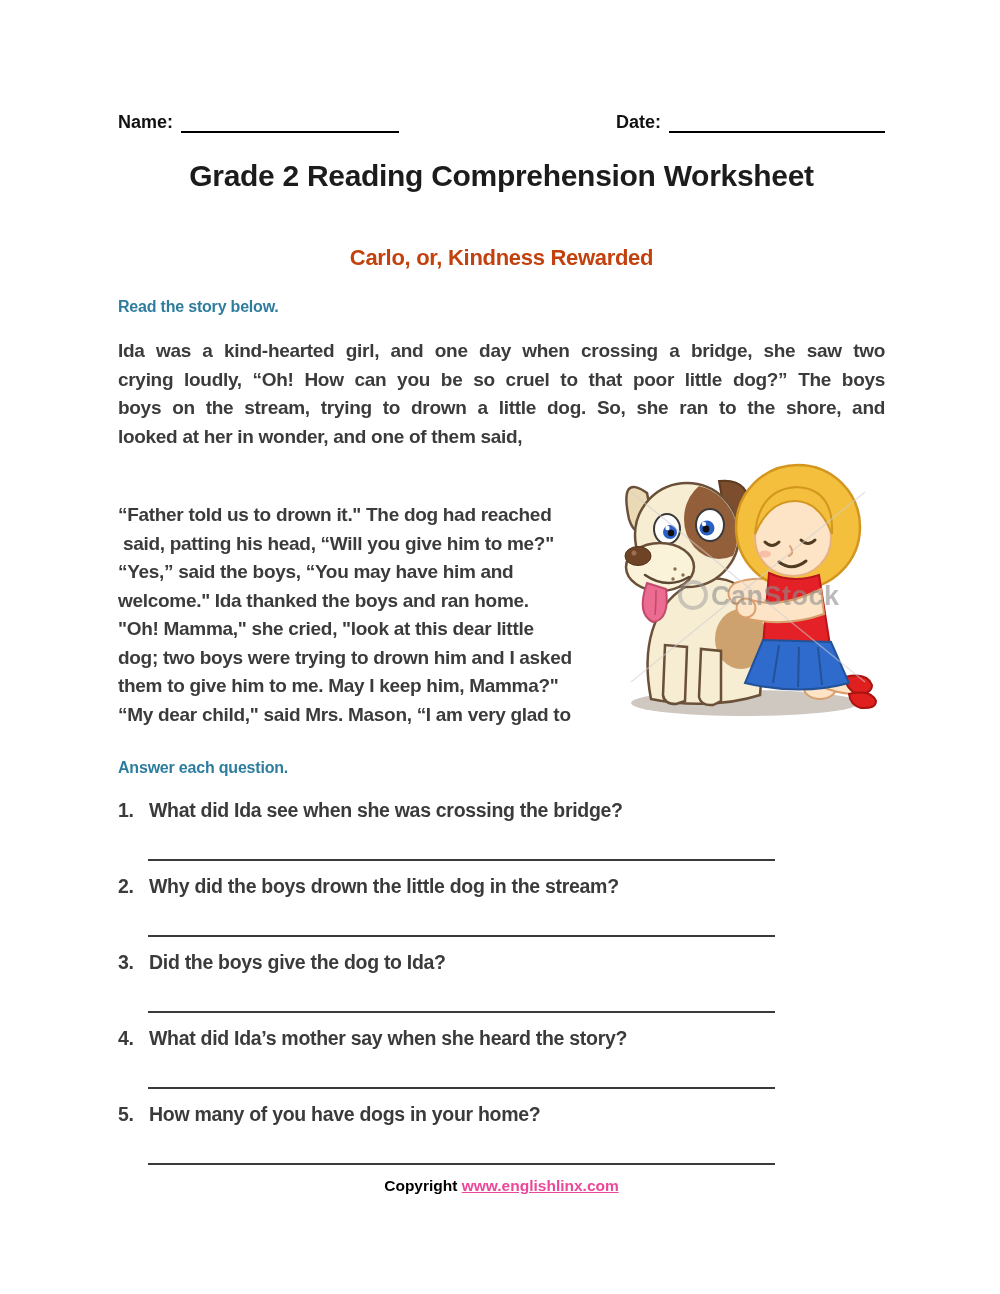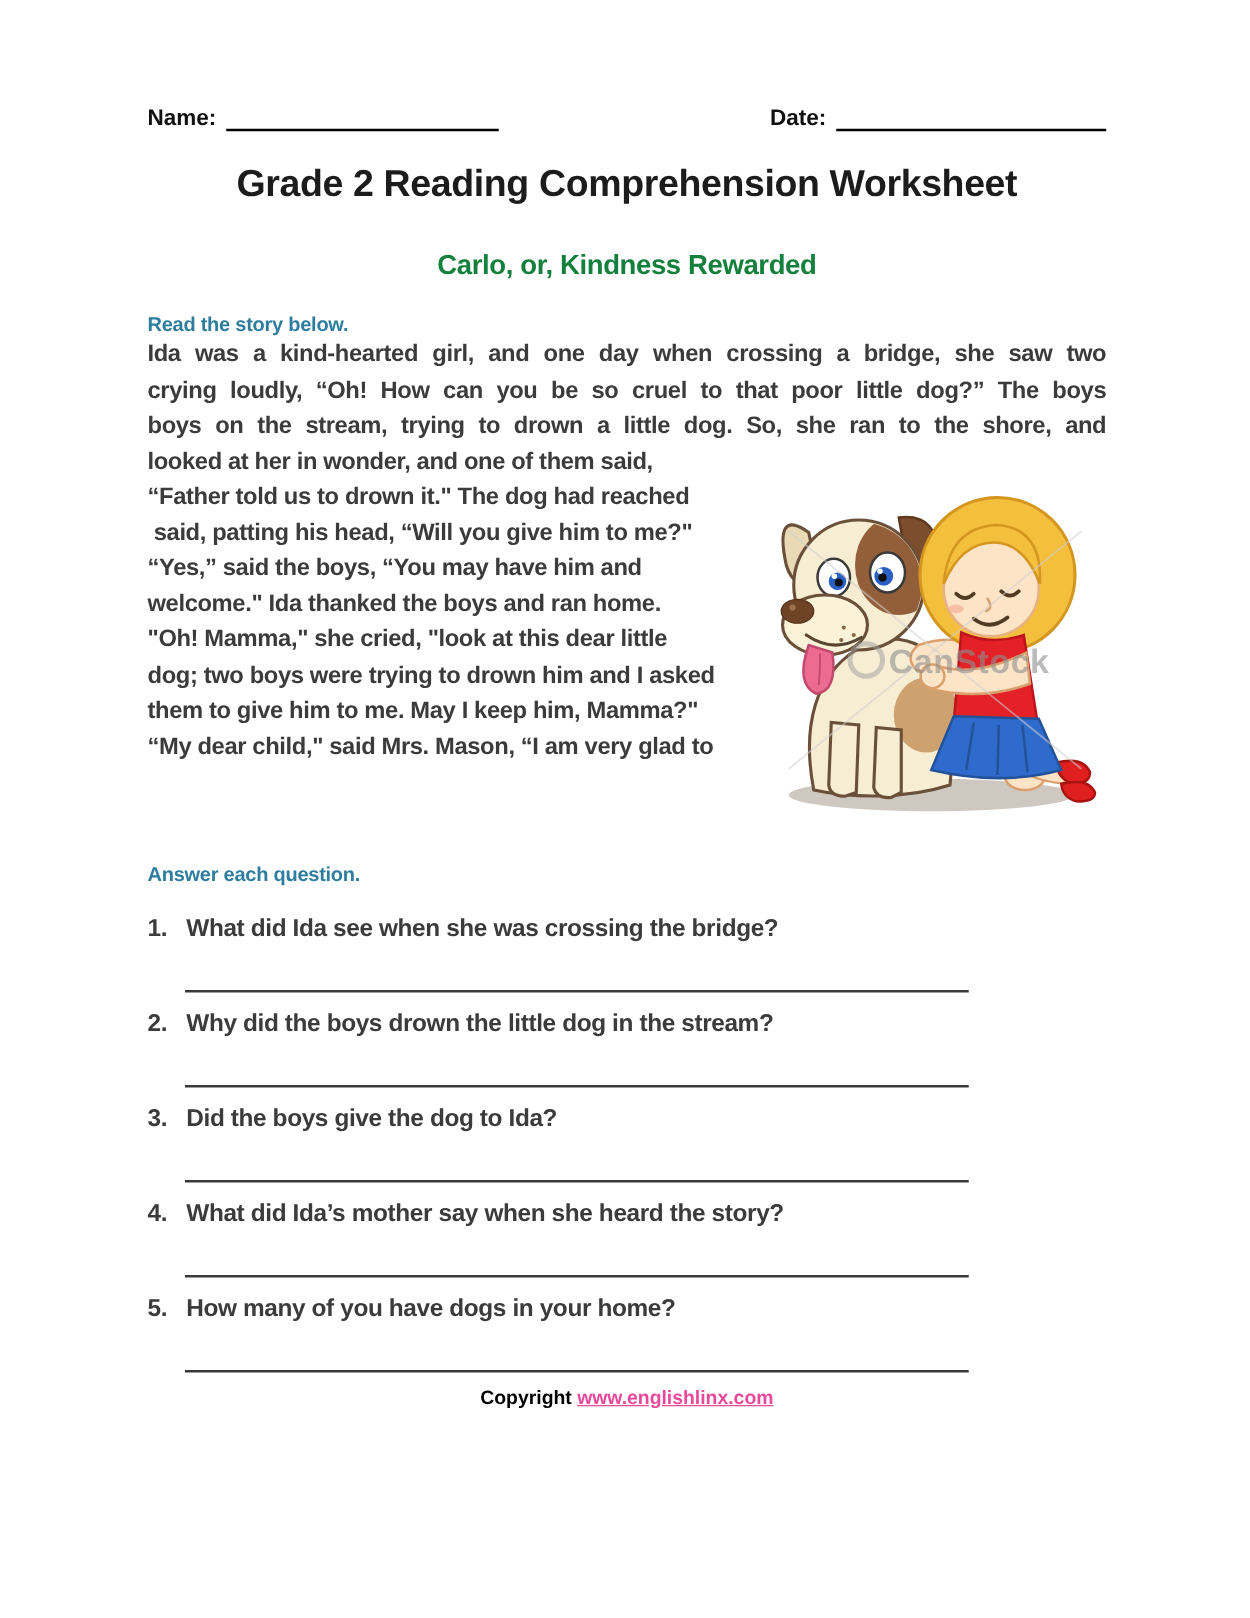--- a/index.html
+++ b/index.html
@@ -6,38 +6,38 @@
   html, body { background: #ffffff; }
   body {
     width: 1000px; height: 1294px;
     font-family: "Liberation Sans", sans-serif;
     font-weight: 700;
     color: #3b3b3b;
     overflow: hidden;
   }
   .sheet {
     width: 1000px; height: 1064px;
-    padding: 84px 115px 30px 118px;
+    padding: 112px 115px 30px 118px;
   }
   
   .head-row { display: flex; justify-content: space-between; align-items: flex-end; color: #111; font-size: 18px; }
   .head-group { display: flex; align-items: flex-end; }
   .write-line { display: inline-block; height: 20px; border-bottom: 2px solid #000; margin-left: 8px; }
   .name-line { width: 218px; }
   .date-line { width: 216px; }
   
   .page-title { margin-top: 26px; text-align: center; color: #1c1c1c; font-size: 30px; letter-spacing: -0.3px; }
-  .page-subtitle { margin-top: 34px; text-align: center; color: #15803d; font-size: 22px; letter-spacing: -0.3px; }
+  .page-subtitle { margin-top: 52px; text-align: center; color: #c2410c; font-size: 22px; letter-spacing: -0.3px; }
   
   .teal-heading { margin-top: 27px; font-size: 16px; color: #2e7d9e; letter-spacing: -0.2px; }
   
-  .story-intro { margin-top: 0; font-size: 19px; line-height: 28.5px; letter-spacing: -0.3px; }
+  .story-intro { margin-top: 21px; font-size: 19px; line-height: 28.5px; letter-spacing: -0.3px; }
   .story-intro .intro-line { text-align: justify; text-align-last: justify; white-space: normal; }
   .story-intro .intro-line.last { text-align: center; text-align-last: left; }
-  .story-row { display: flex; }
+  .story-row { display: flex; align-items: flex-end; }
   .story-left { flex: 1 1 auto; font-size: 19px; line-height: 28.5px; letter-spacing: -0.3px; }
   .story-left .story-line { white-space: pre; }
   .story-figure { flex: 0 0 272px; width: 272px; height: 292px; margin-top: -14px; position: relative; }
   .story-figure svg { display: block; width: 272px; height: 292px; }
   
   .questions-heading { margin-top: 30px; margin-bottom: 20px; }
   .question { }
   .q-text { font-size: 19.5px; line-height: 26px; letter-spacing: -0.3px; color: #3b3b3b; display: flex; }
   .q-num { width: 31px; flex: none; }
   .answer-line { height: 0; border-bottom: 2.5px solid #3a3a3a; width: 627px; margin: 36px 0 12px 30px; }

